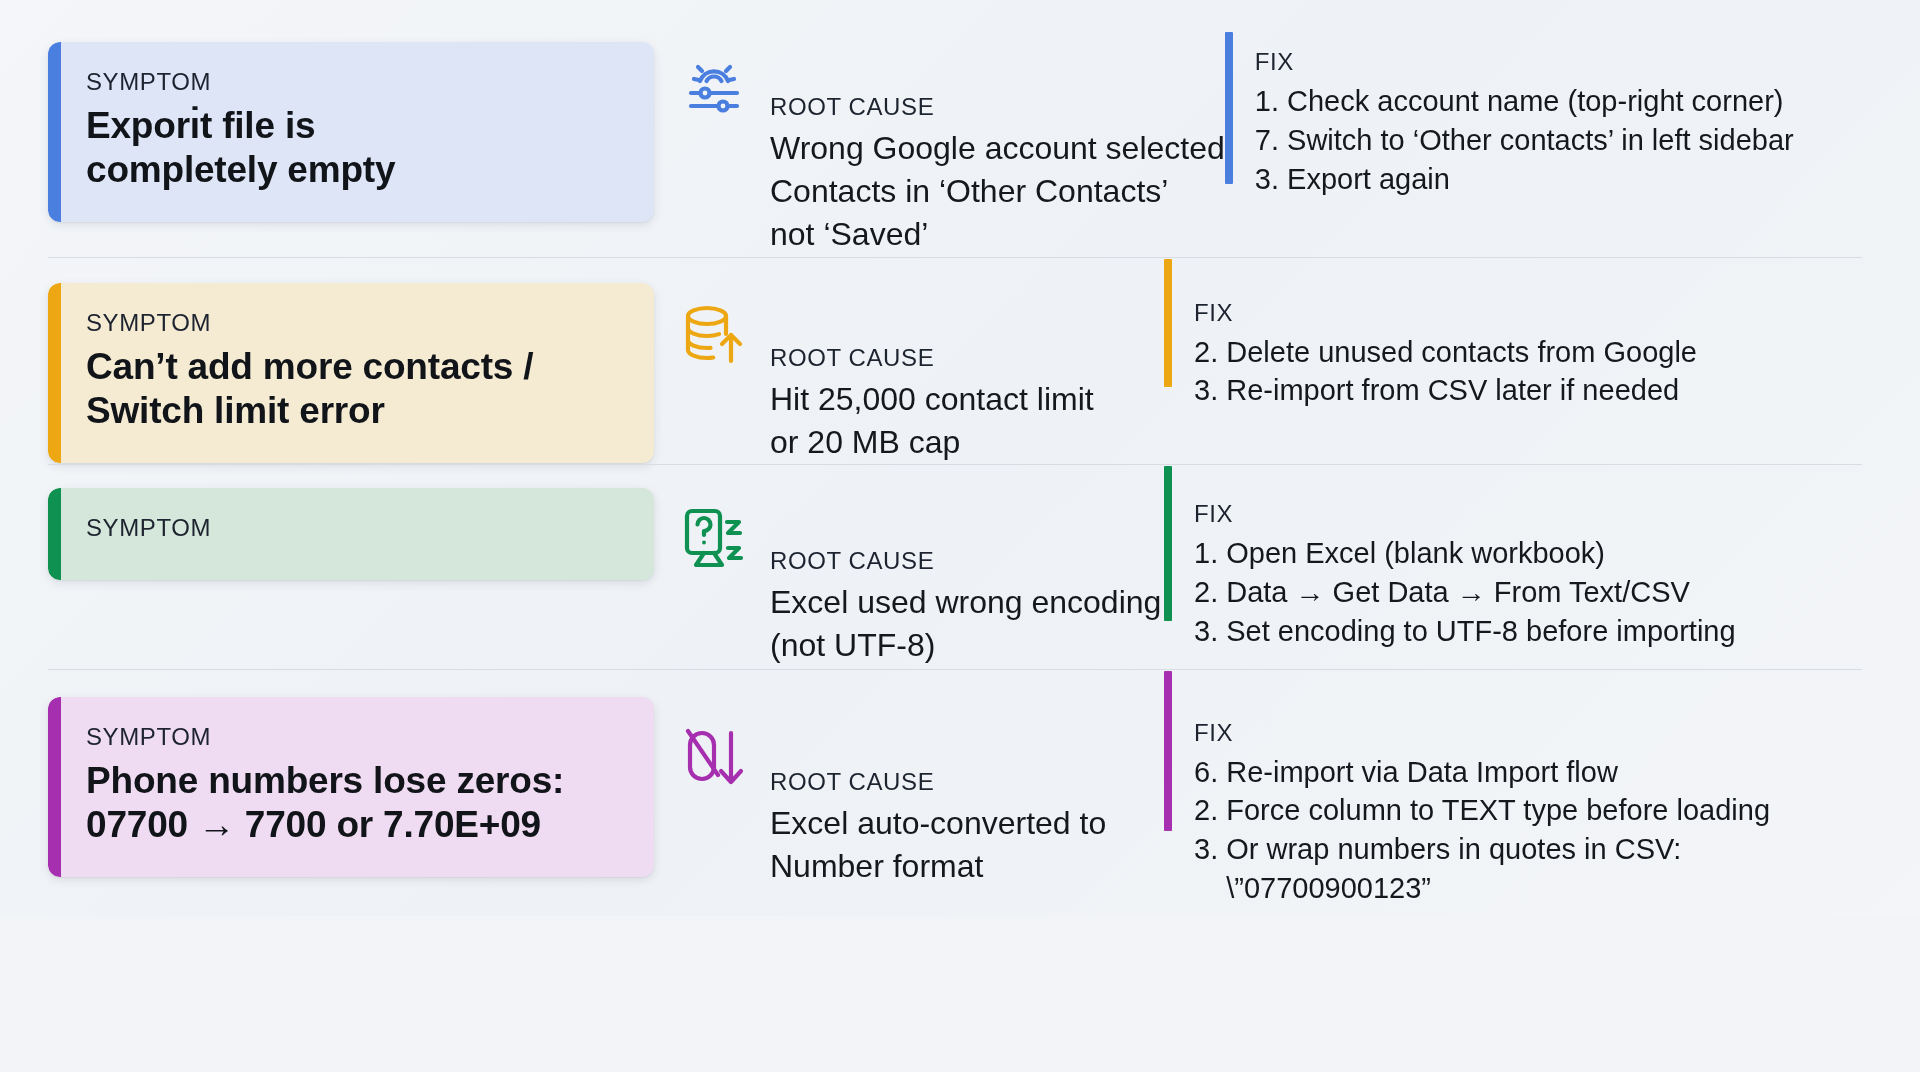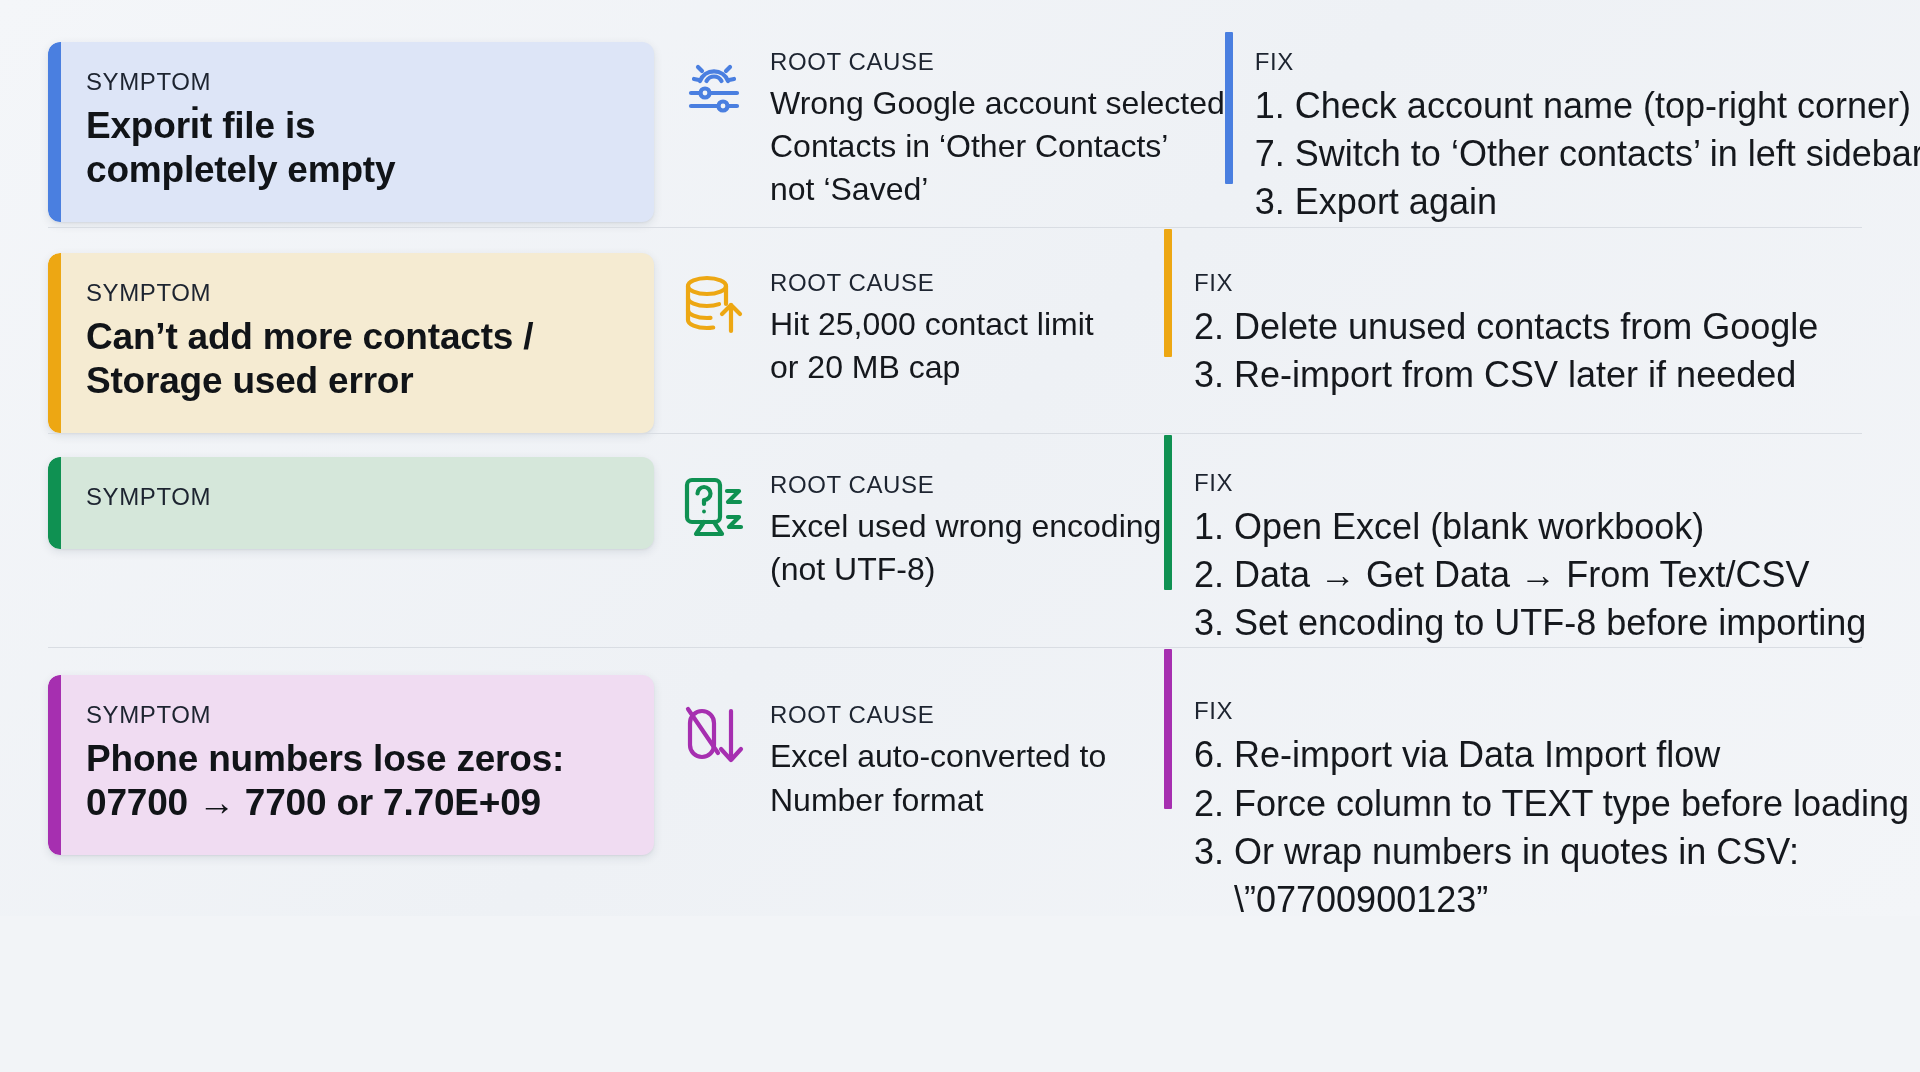--- a/index.html
+++ b/index.html
@@ -72,21 +72,21 @@
     padding-left: 22px;
   }
   .icon-box {
     flex: 0 0 76px;
     width: 76px; height: 76px;
     display: flex;
     align-items: center;
     justify-content: center;
   }
   .icon-box svg { display: block; }
-  .cause-block { padding-top: 2px; }
+  .cause-block { padding-top: 2px; margin-top: 45px; }
   .cause-kicker {
     font-size: 24px;
     letter-spacing: 0.6px;
     color: #1d2430;
     margin-bottom: 6px;
   }
   .cause-line {
     font-size: 32px;
     line-height: 1.35;
     color: #15181d;
@@ -106,21 +106,21 @@
     width: 8px;
     border-radius: 1px;
   }
   .fix-kicker {
     font-size: 24px;
     letter-spacing: 0.6px;
     color: #1d2430;
     margin-bottom: 6px;
   }
   .fix-step {
-    font-size: 36px;
+    font-size: 29px;
     line-height: 1.34;
     color: #15181d;
     white-space: pre;
   }
 
   
   .r1 .middle { padding-top: 16px; }
   .r1 .fix { padding-top: 18px; }
   .r2 .middle { padding-top: 40px; }
   .r2 .fix { padding-top: 42px; }
@@ -182,21 +182,21 @@
       <div class="fix-step">3. Export again</div>
     </div>
   </div>
 
   <div class="row r2">
     <div class="symptom-card" style="background:#f5ebd2;">
       <div class="accent" style="background:#eda713;"></div>
       <div class="kicker">SYMPTOM</div>
       <div class="symptom-title">
         <div>Can’t add more contacts /</div>
-        <div>Storage used error</div>
+        <div>Switch limit error</div>
       </div>
     </div>
 
     <div class="middle">
       <div class="icon-box">
         <svg width="72" height="72" viewBox="0 0 72 72" fill="none" stroke="#eda713" stroke-width="4.2" stroke-linecap="round" stroke-linejoin="round">
           <ellipse cx="29" cy="17" rx="19" ry="8"></ellipse>
           <path d="M10 17 v34 c0 4.4 8.5 8 19 8 c2.2 0 4.3 -0.2 6.2 -0.5"></path>
           <path d="M48 17 v18"></path>
           <path d="M10 29 c0 4.4 8.5 8 19 8 c4.6 0 8.8 -0.7 12 -1.9"></path>

